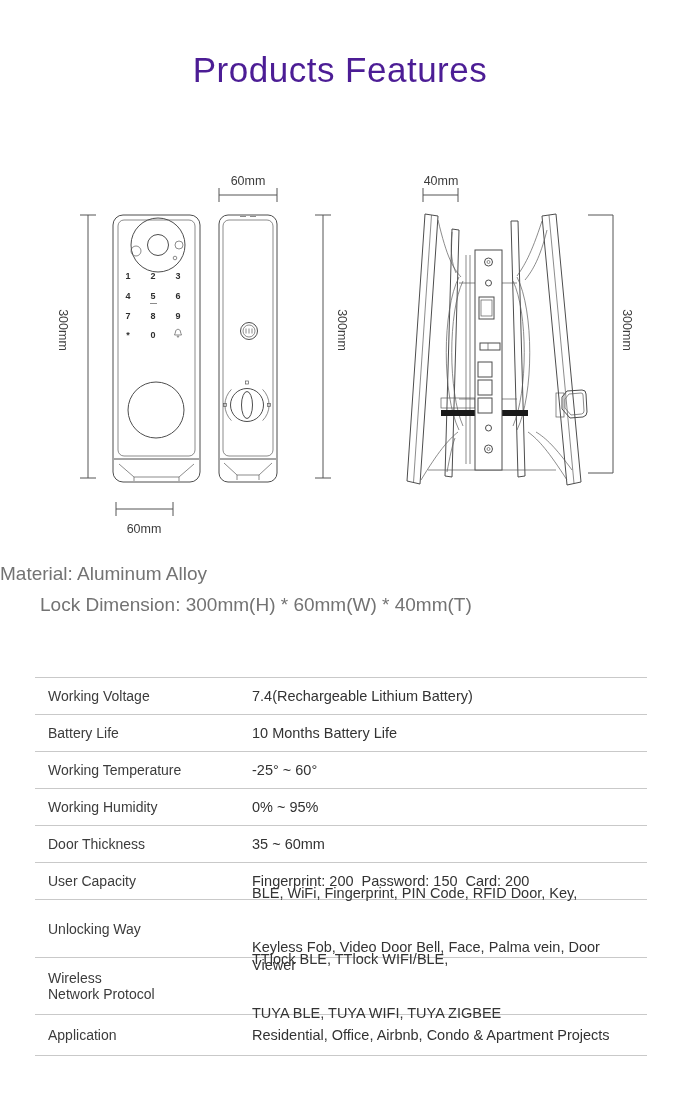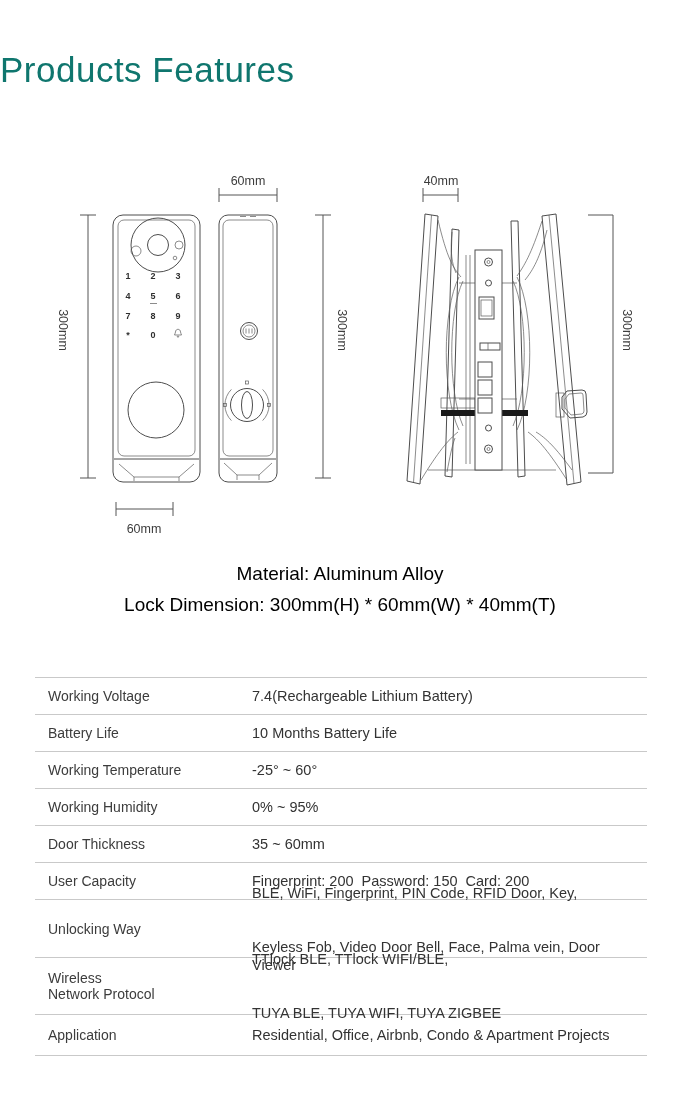--- a/index.html
+++ b/index.html
@@ -8,34 +8,34 @@
     width: 680px; height: 1116px;
     font-family: "Liberation Sans", sans-serif;
     color: #3b3b3b;
     position: relative;
     overflow: hidden;
   }
   .page { position: relative; width: 680px; height: 1116px; background: #fff; }
 
   .page-title {
     position: absolute; top: 50px; left: 0; width: 680px;
-    text-align: left;
+    text-align: center;
     font-size: 35px; line-height: 40px; font-weight: 400;
     letter-spacing: 0.5px;
-    color: #0f766e;
+    color: #4c1d95;
   }
 
   .drawing-svg { position: absolute; top: 150px; left: 0; }
 
   .summary-block {
     position: absolute; top: 563px; left: 0; width: 680px;
-    text-align: center; color: #000000;
+    text-align: left; color: #737373;
   }
   .summary-line { font-size: 19px; line-height: 22px; }
-  .summary-line + .summary-line { margin-top: 9px; }
+  .summary-line + .summary-line { margin-top: 9px; padding-left: 40px; }
 
   .spec-table {
     position: absolute; top: 677px; left: 35px; width: 612px;
     border-bottom: 1px solid #c9c9c9;
   }
   .spec-row {
     display: flex; align-items: center;
     border-top: 1px solid #c9c9c9;
   }
   .h37 { height: 37px; }

